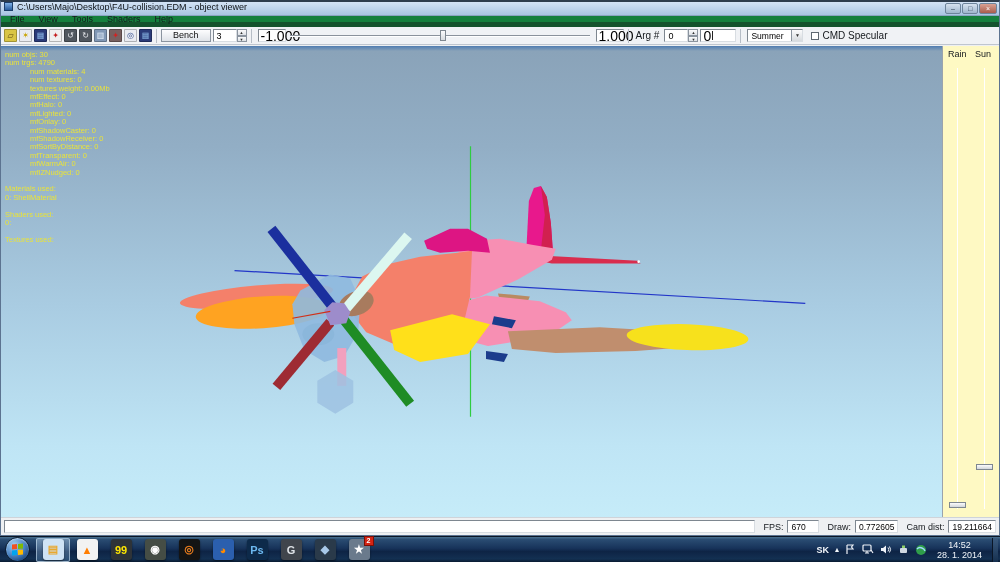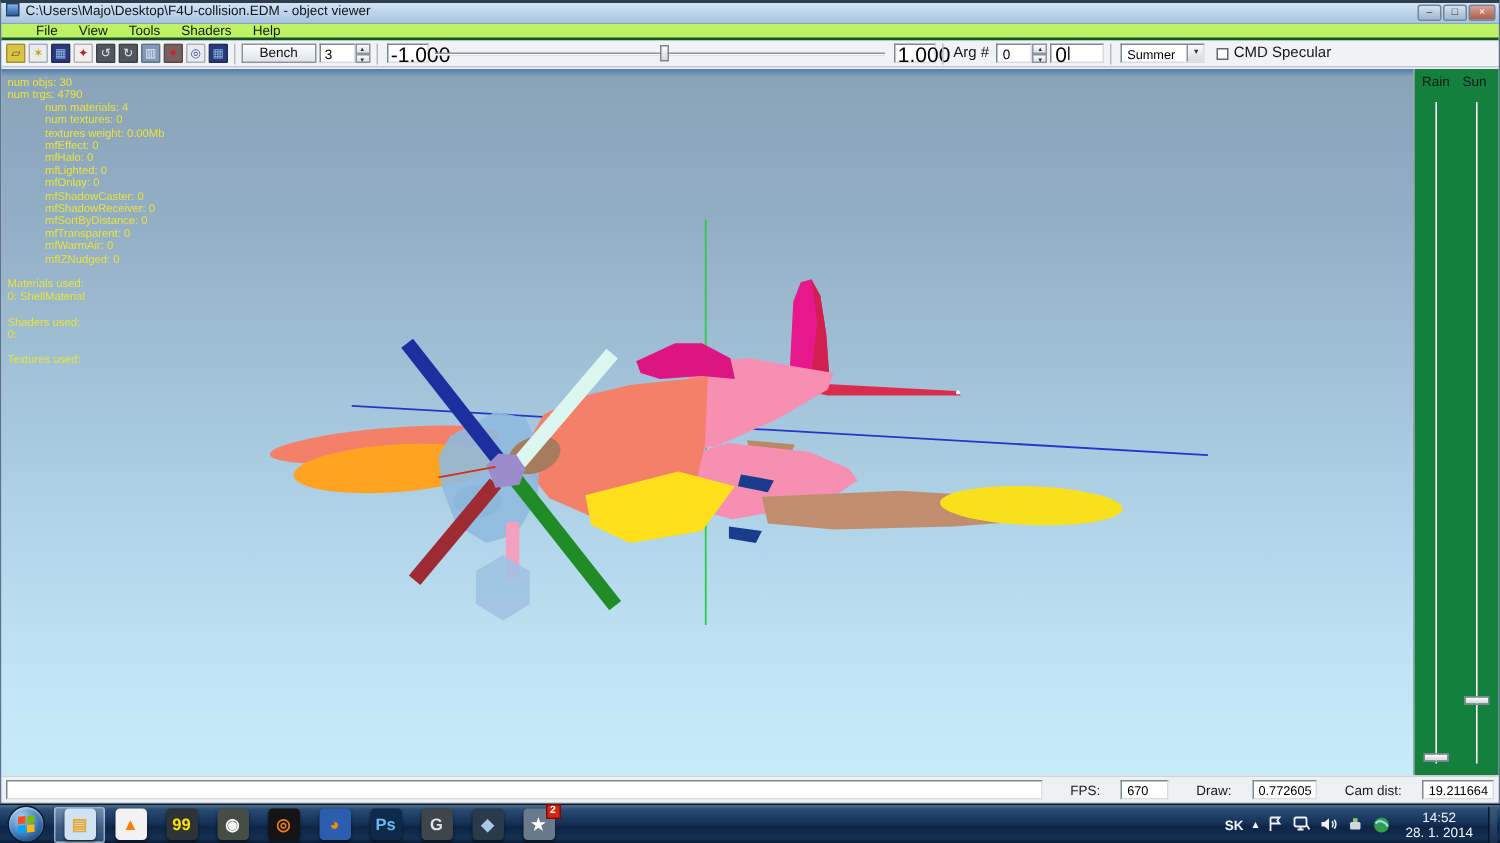--- a/index.html
+++ b/index.html
@@ -12,22 +12,22 @@
            border:1px solid #5c7390; border-top:2px solid #2e3d4d; }
   .titlebar{ height:14px; background:linear-gradient(#d3e3f5,#a9c5e2);
              display:flex; align-items:flex-start; padding:0 3px; border-bottom:1px solid #8ba4c0; position:relative;}
   .app-icon{ width:9px; height:9px; background:linear-gradient(#7fb2e8,#2a5d9e);
              border:1px solid #1d3f6b; display:inline-block; }
   .title{ font-size:9px; color:#101418; margin-left:4px; white-space:nowrap; }
   .win-btns{ position:absolute; right:2px; top:1px; display:flex; gap:1px; }
   .wbtn{ width:16px; height:11px; font-size:7px; line-height:9px; text-align:center; color:#24364a;
          background:linear-gradient(#d6e2ef,#9fb6cd); border:1px solid #6d849b; border-radius:2px; cursor:default;}
   .wbtn.close{ width:18px; background:linear-gradient(#dba globals,#b06858); background:linear-gradient(#d9a193,#a85c4c); color:#fff;}
-  .menubar{ height:11px; background:#bef264; display:flex; align-items:center; padding-left:16px;
-            border-bottom:2px solid #14532d; }
+  .menubar{ height:11px; background:#15803d; display:flex; align-items:center; padding-left:2px;
+            border-bottom:5px solid #14532d; }
   .menu-item{ font-size:9px; line-height:11px; padding:0 7px; color:#14181c; }
 
   
   .toolbar{ height:18px; background:#f0f2f5; display:flex; align-items:center; padding:0 3px;
             border-bottom:1px solid #bfc6cf; white-space:nowrap; }
   .tb-icons{ display:flex; gap:2px; }
   .tb-icon{ width:13px; height:13px; font-size:8px; line-height:12px; text-align:center; border-radius:1px;
             background:var(--bg,#dde); color:var(--fg,#333); border:1px solid rgba(0,0,0,.25); }
   .tb-sep{ width:1px; height:14px; background:#b6bdc6; margin:0 4px; }
   .bench{ height:13px; padding:0 11px; font-size:9px; line-height:11px; color:#111;
@@ -56,34 +56,34 @@
   .checkbox{ width:8px; height:8px; background:#fff; border:1px solid #5e6770; margin-left:8px; }
 
   
   .main{ position:absolute; top:44px; left:0; right:0; bottom:18px; display:flex; }
   .viewport{ position:relative; flex:1; overflow:hidden; border-right:1px solid #9aa3ad;
      background:linear-gradient(180deg,#4f7cb0 0px,#8aa3b9 5px,#92aec5 100px,#a9cce2 260px,#bfe5f5 400px,#c6ecf9 474px); }
   .viewport svg{ position:absolute; inset:0; width:100%; height:100%; }
   .stats{ position:absolute; left:4px; top:5px; }
   .stat-line{ font-size:7.5px; line-height:8.4px; min-height:8.4px; white-space:pre; color:#e8e23c; }
 
-  .sidepanel{ position:relative; width:56px; background:#15803d; }
+  .sidepanel{ position:relative; width:56px; background:#fef9c3; }
   .panel-lbl{ position:absolute; top:3px; font-size:9px; color:#14181c; }
   .rain-lbl{ left:5px; } .sun-lbl{ left:32px; }
   .vslider{ position:absolute; top:18px; bottom:4px; width:17px; }
   .vslider.rain{ left:6px; } .vslider.sun{ left:33px; }
   .vtrack{ position:absolute; left:8px; top:4px; bottom:4px; width:1px; background:#6f767e;
            border-right:1px solid #fff; }
   .vthumb{ position:absolute; left:0; width:17px; height:6px;
            background:linear-gradient(#fbfbfc,#d2d6da); border:1px solid #7e8790; }
   .vslider.rain .vthumb{ top:438px; } .vslider.sun .vthumb{ top:400px; }
 
   
   .statusbar{ position:absolute; left:0; right:0; bottom:0; height:18px; background:#eef0f2;
-              border-top:1px solid #cfd4da; display:flex; align-items:center; padding:0 3px;gap:10px; }
+              border-top:1px solid #cfd4da; display:flex; align-items:center; padding:0 3px; }
   .sb-long{ flex:1; height:13px; background:#fff; border:1px solid; border-color:#7e8790 #d8dde2 #d8dde2 #7e8790; }
   .sb-lbl{ font-size:9px; color:#14181c; margin:0 4px 0 8px; }
   .sb-field{ height:13px; background:#fff; border:1px solid; border-color:#7e8790 #d8dde2 #d8dde2 #7e8790;
              font-size:8.5px; line-height:12px; padding:0 3px; min-width:32px; }
 
   
   .taskbar{ position:absolute; left:0; right:0; bottom:0; height:26px;
      background:linear-gradient(180deg,#49708f 0%,#2a4c72 10%,#17335a 45%,#0e2445 58%,#133052 88%,#091a30 100%);
      border-top:1px solid #0a1626; display:flex; align-items:center; }
   .start-orb{ width:25px; height:25px; border-radius:50%; margin:0 6px 0 5px; position:relative;

